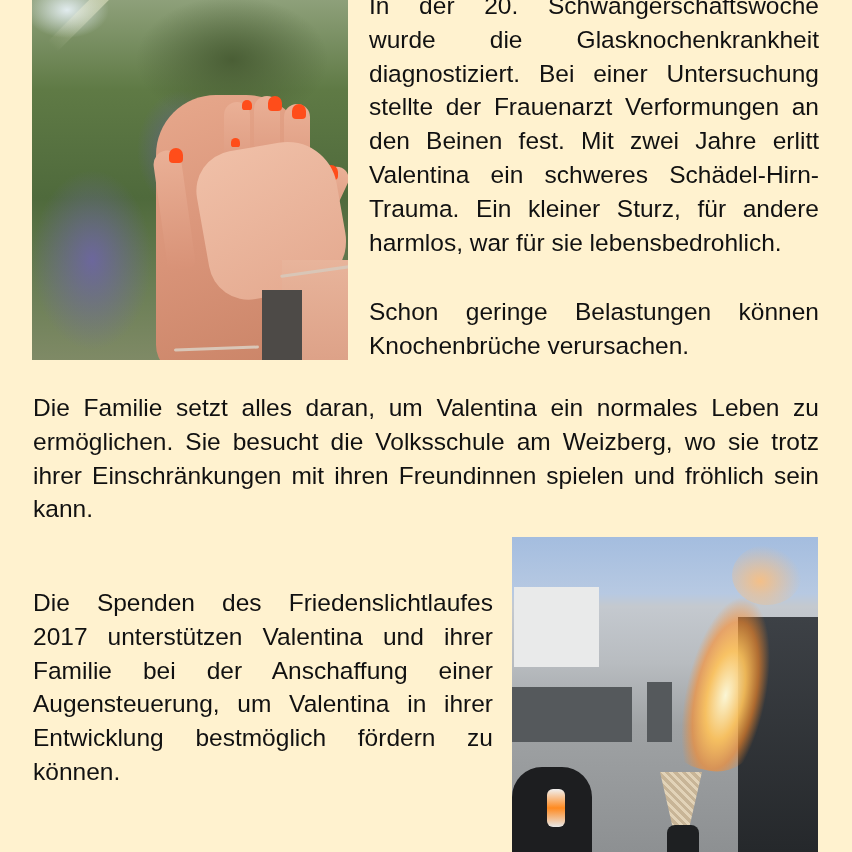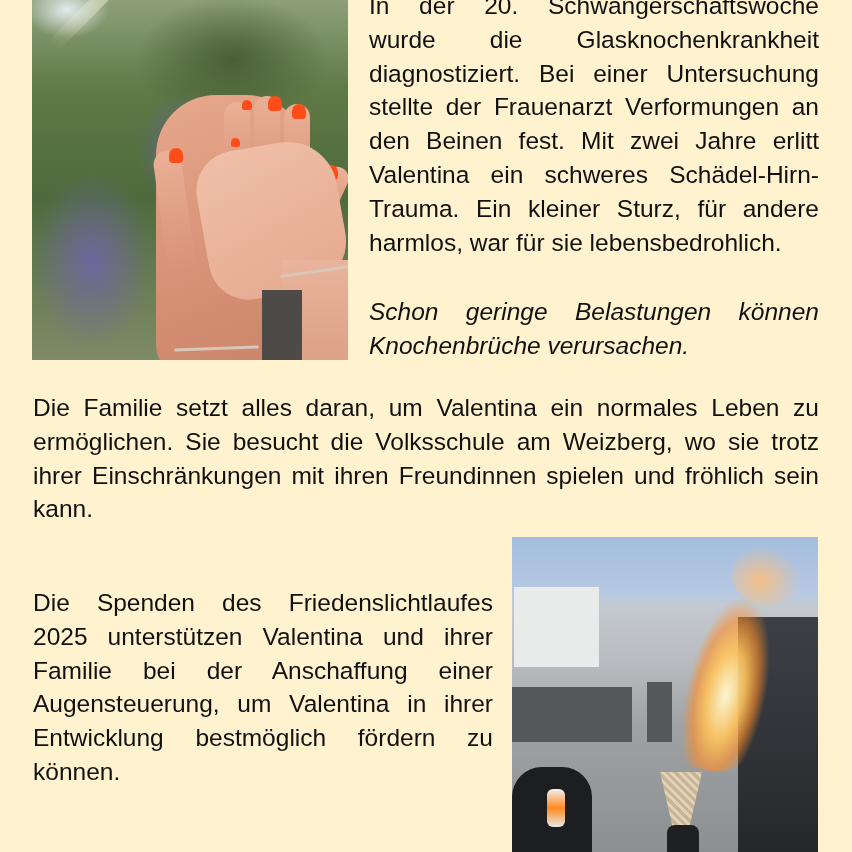--- a/index.html
+++ b/index.html
@@ -16,21 +16,21 @@
     color: #111;
   }
   .para {
     position: absolute;
     font-size: 24.5px;
     line-height: 33.8px;
     text-align: justify;
     text-align-last: left;
     margin: 0;
   }
-  .para.italic { font-style: italic; }
+  .para.italic { }
 
   
   .photo {
     position: absolute;
     overflow: hidden;
   }
   #photo-hands {
     left: 32px; top: 0px; width: 316px; height: 360px;
     background:
       radial-gradient(ellipse 60px 40px at 35px 10px, rgba(230,240,245,0.95), rgba(230,240,245,0) 70%),
@@ -162,21 +162,21 @@
   <div class="bracelet" style="left:248px;top:270px;width:70px;transform:rotate(-8deg);"></div>
   <div class="bracelet" style="left:142px;top:347px;width:85px;transform:rotate(-2deg);"></div>
 </div>
 
 <p class="para" style="left:369px;top:-11px;width:450px;">In der 20. Schwangerschaftswoche wurde die Glasknochenkrankheit diagnostiziert. Bei einer Untersuchung stellte der Frauenarzt Verformungen an den Beinen fest. Mit zwei Jahre erlitt Valentina ein schweres Schädel-Hirn-Trauma. Ein kleiner Sturz, für andere harmlos, war für sie lebensbedrohlich.</p>
 
 <p class="para italic" style="left:369px;top:295px;width:450px;">Schon geringe Belastungen können Knochenbrüche verursachen.</p>
 
 <p class="para" style="left:33px;top:391px;width:786px;">Die Familie setzt alles daran, um Valentina ein normales Leben zu ermöglichen. Sie besucht die Volksschule am Weizberg, wo sie trotz ihrer Einschränkungen mit ihren Freundinnen spielen und fröhlich sein kann.</p>
 
-<p class="para" style="left:33px;top:586px;width:460px;">Die Spenden des Friedenslichtlaufes 2025 unterstützen Valentina und ihrer Familie bei der Anschaffung einer Augensteuerung, um Valentina in ihrer Entwicklung bestmöglich fördern zu können.</p>
+<p class="para" style="left:33px;top:586px;width:460px;">Die Spenden des Friedenslichtlaufes 2017 unterstützen Valentina und ihrer Familie bei der Anschaffung einer Augensteuerung, um Valentina in ihrer Entwicklung bestmöglich fördern zu können.</p>
 
 <div class="photo" id="photo-torch">
   <div class="bldg-sign"></div>
   <div class="bldg-window" style="left:0;top:150px;width:120px;height:55px;"></div>
   <div class="bldg-window" style="left:135px;top:145px;width:25px;height:60px;"></div>
   <div class="bldg-dark"></div>
   <div class="cap"></div>
   <div class="cap-logo"></div>
   <div class="flame"></div>
   <div class="flame-tip"></div>

